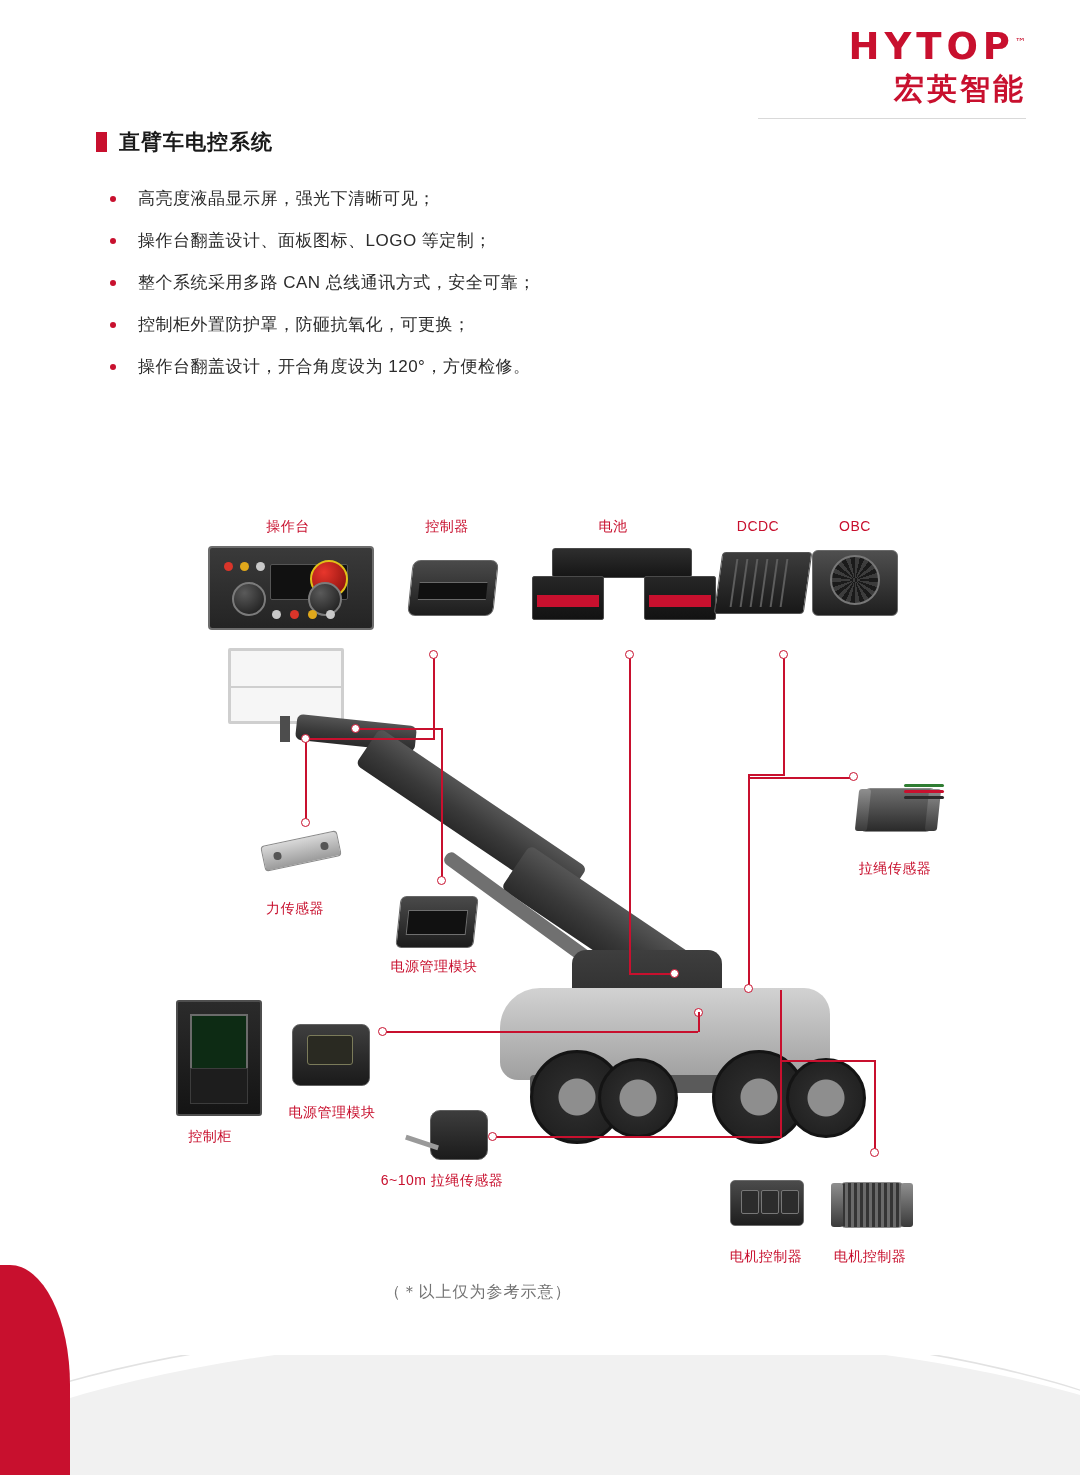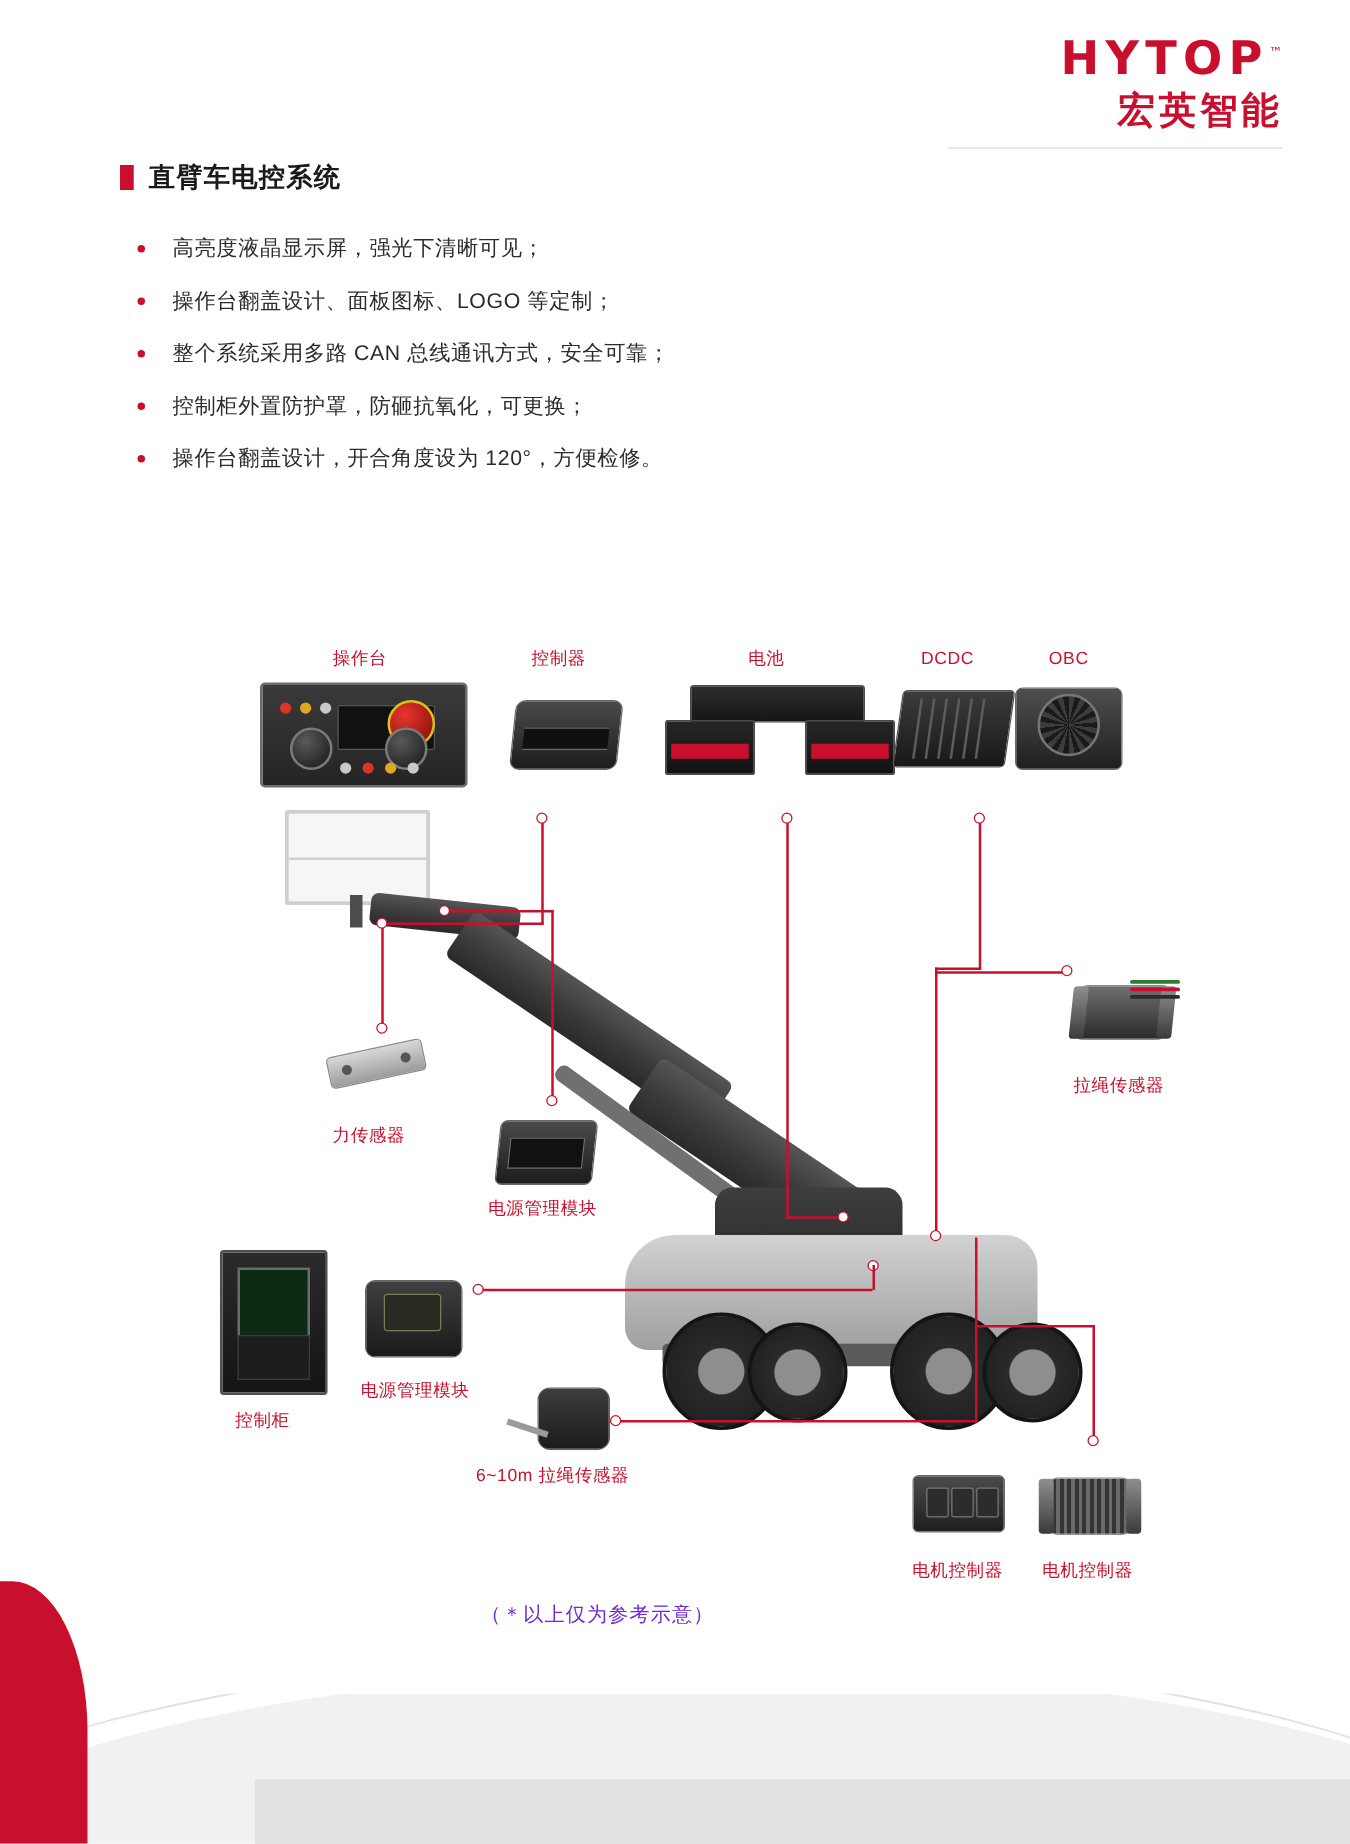--- a/index.html
+++ b/index.html
@@ -446,21 +446,21 @@
   }
 
   
   .footnote {
     position: absolute;
     top: 1282px;
     left: 0;
     width: 956px;
     text-align: center;
     font-size: 16px;
-    color: #6d28d9;
+    color: #737373;
     letter-spacing: 1px;
   }
 
   
   .swoosh-red {
     position: absolute;
     left: 0; bottom: 0;
     width: 70px; height: 210px;
     background: #c8102e;
     border-top-right-radius: 60px 120px;

